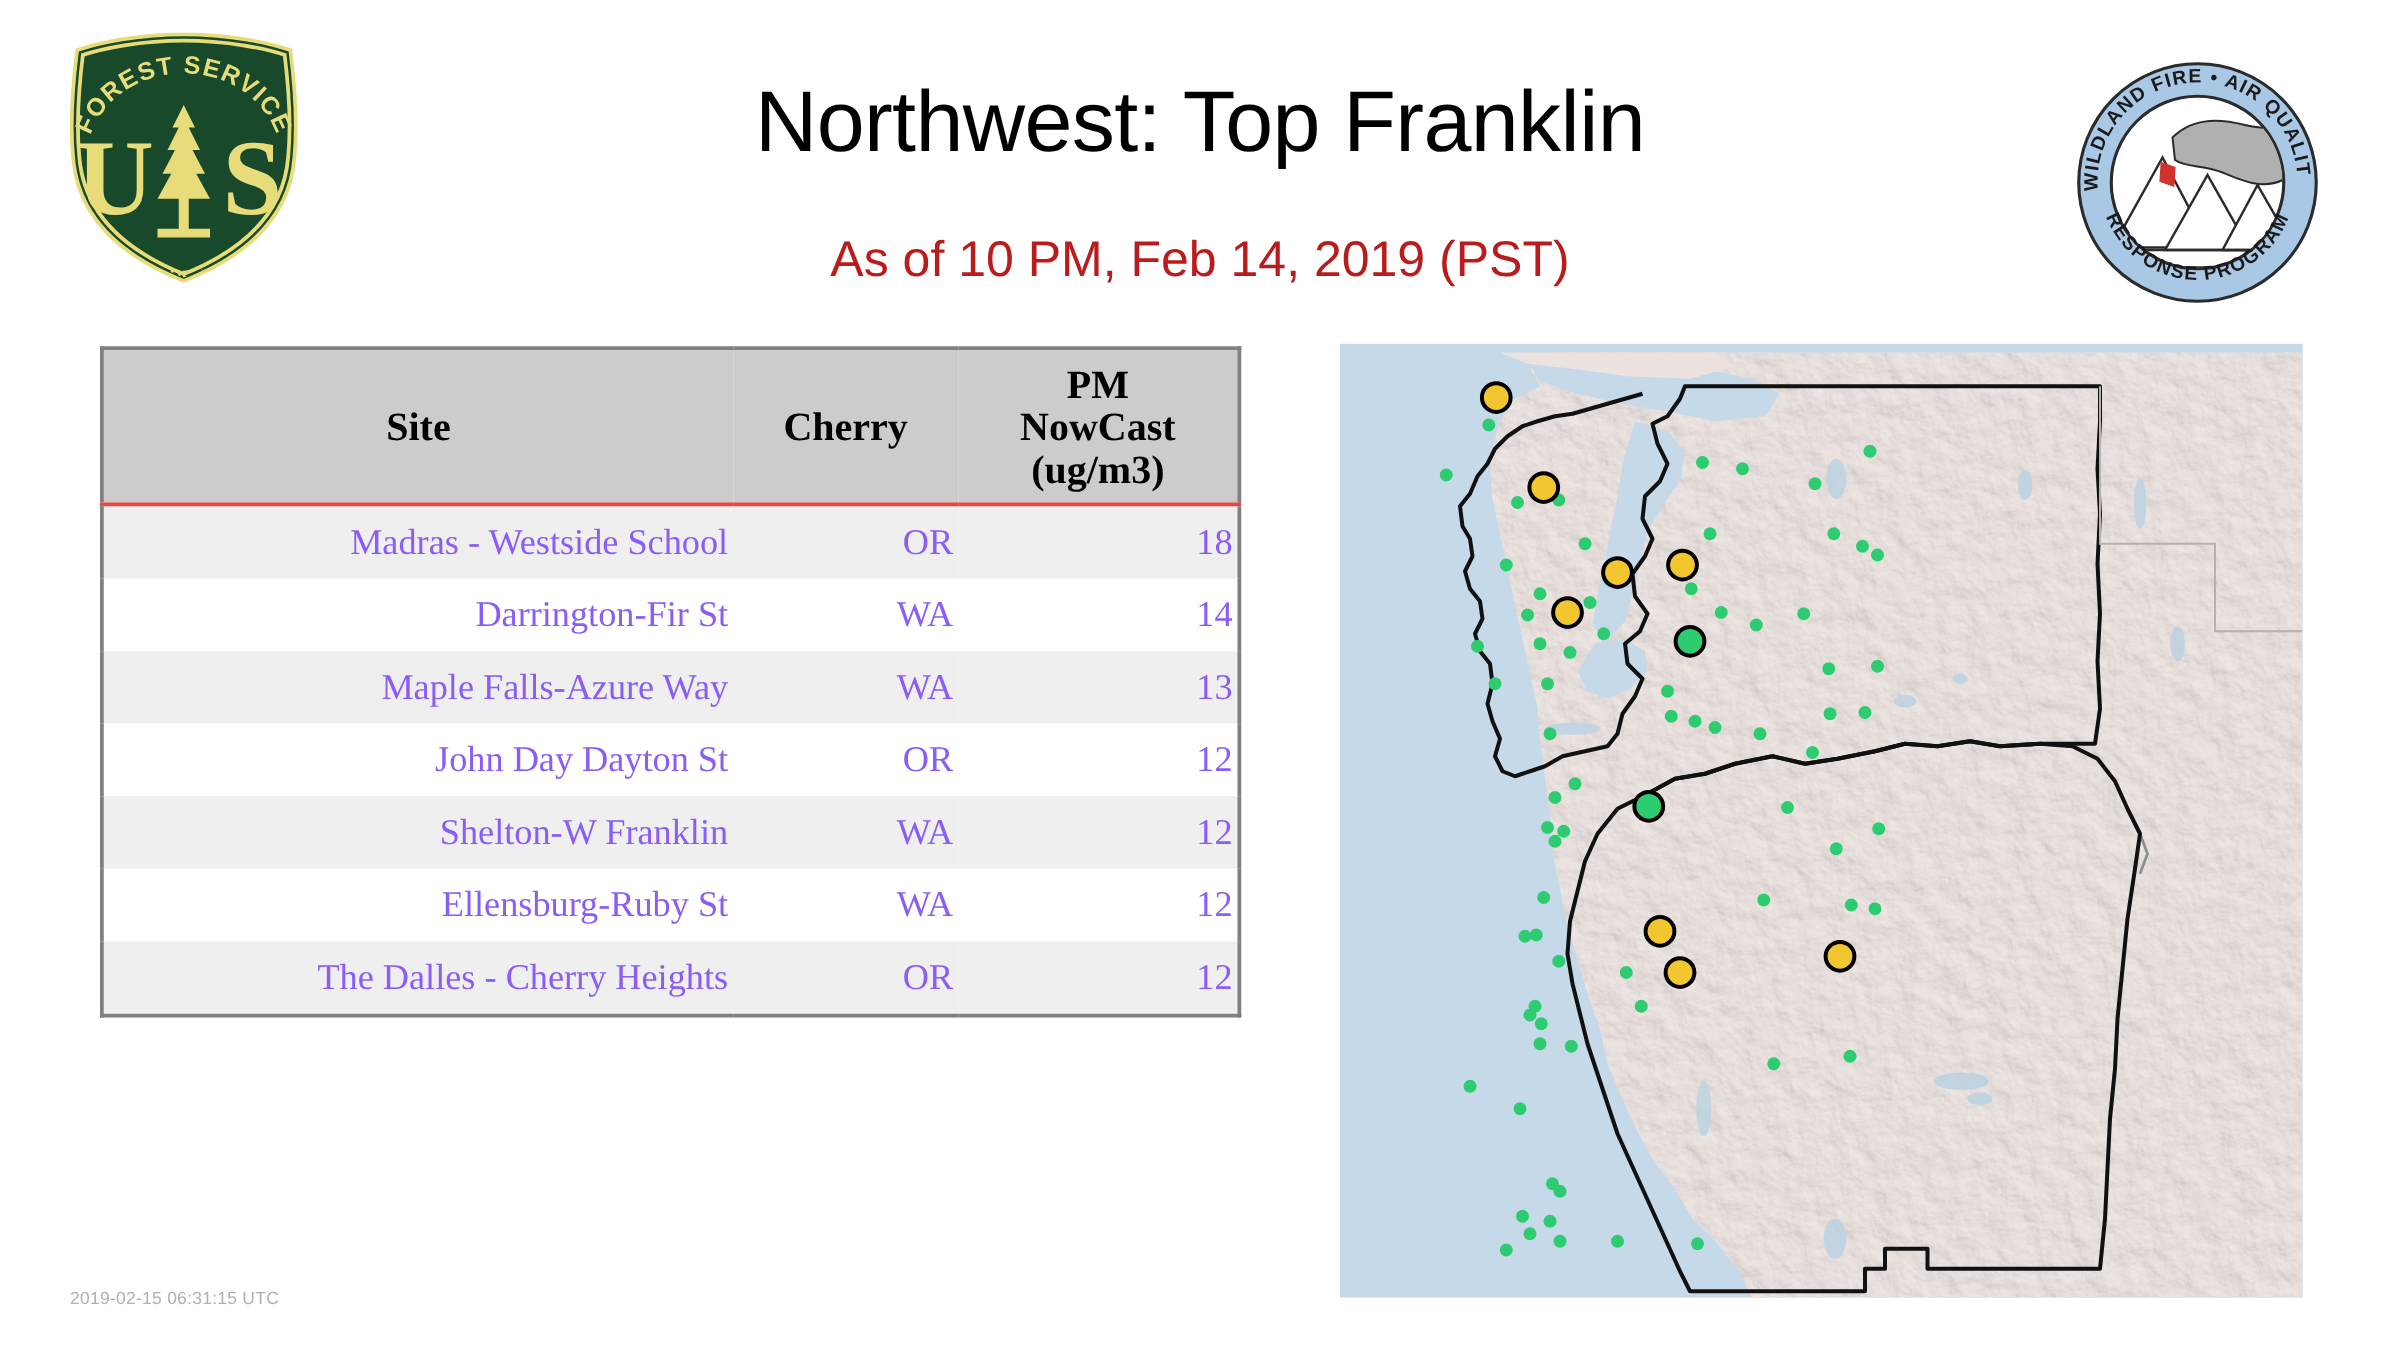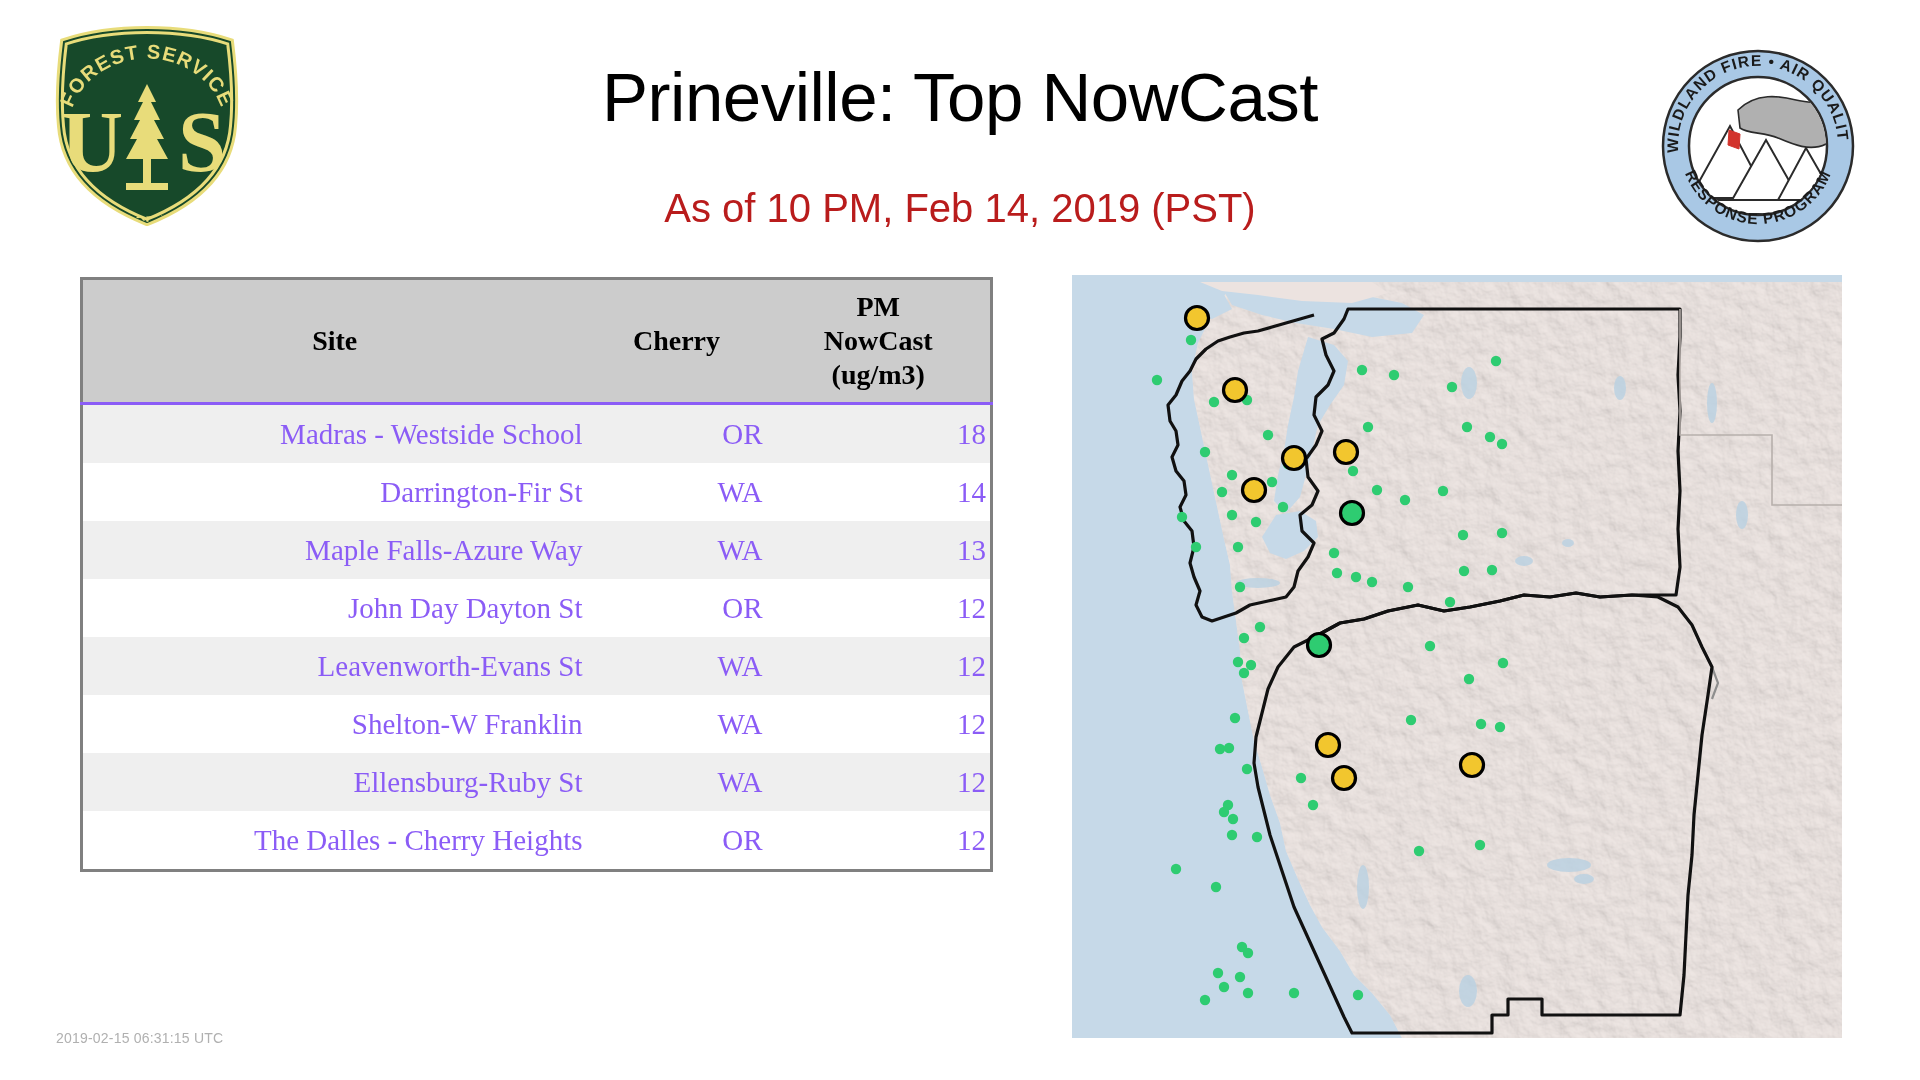--- a/index.html
+++ b/index.html
@@ -66,23 +66,23 @@
     top: 277px;
     width: 910px;
     border-collapse: collapse;
     border: 3px solid #808080;
     font-family: "Liberation Serif", serif;
     font-stretch: condensed;
     table-layout: fixed;
   }
   #nowcast-table th {
     background: #cccccc;
-    border-bottom: 3px solid #8b5cf6;
+    border-bottom: 3px solid #ef4444;
     font-weight: bold;
-    font-size: 28px;
+    font-size: 32px;
     line-height: 34px;
     color: #000000;
     text-align: center;
     padding: 10px 4px;
     height: 96px;
     vertical-align: middle;
   }
   #nowcast-table td {
     font-size: 29px;
     line-height: 33px;
@@ -155,21 +155,21 @@
         <rect x="74" y="157" width="42" height="7"></rect>
       </g>
       <path id="arcBot" d="M16 150 A 84 76 0 0 0 174 150" fill="none"></path>
       <text font-family="'Liberation Sans',sans-serif" font-size="14" font-weight="bold" fill="#e8dc7a" letter-spacing="0.8">
         <textPath href="#arcBot" startOffset="50%" text-anchor="middle">DEPARTMENT OF AGRICULTURE</textPath>
       </text>
     </g>
   </svg>
 </div>
 
-<div id="page-title">Prineville: Top NowCast</div>
+<div id="page-title">Northwest: Top Franklin</div>
 <div id="page-subtitle">As of 10 PM, Feb 14, 2019 (PST)</div>
 
 <div id="wfaqrp-logo">
   <svg viewBox="0 0 196 196" width="196" height="196" aria-hidden="true">
     <circle cx="98" cy="98" r="95" fill="#a9c8e5" stroke="#2b2b2b" stroke-width="2.5"></circle>
     <circle cx="98" cy="98" r="69" fill="#ffffff" stroke="#2b2b2b" stroke-width="2.5"></circle>
     <clipPath id="innerClip">
         <circle cx="98" cy="98" r="68"></circle>
       </clipPath>
     <g clip-path="url(#innerClip)">
@@ -223,25 +223,20 @@
         <td>14</td>
       </tr>
       <tr>
         <td>Maple Falls-Azure Way</td>
         <td>WA</td>
         <td>13</td>
       </tr>
       <tr>
         <td>John Day Dayton St</td>
         <td>OR</td>
-        <td>12</td>
-      </tr>
-      <tr>
-        <td>Leavenworth-Evans St</td>
-        <td>WA</td>
         <td>12</td>
       </tr>
       <tr>
         <td>Shelton-W Franklin</td>
         <td>WA</td>
         <td>12</td>
       </tr>
       <tr>
         <td>Ellensburg-Ruby St</td>
         <td>WA</td>

